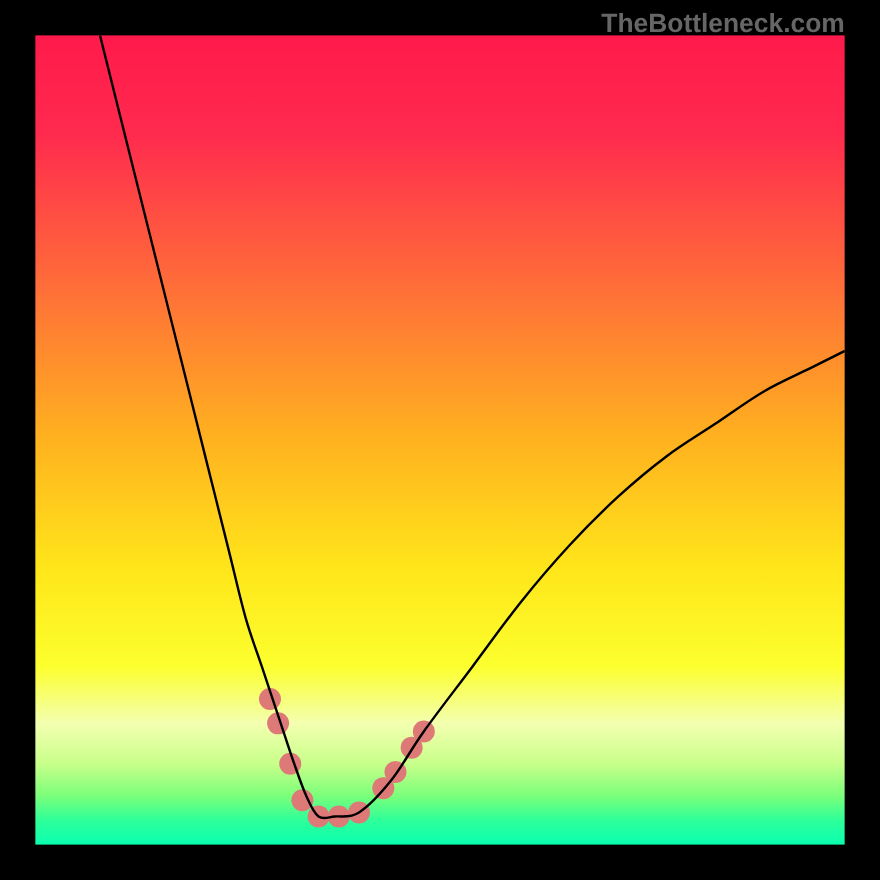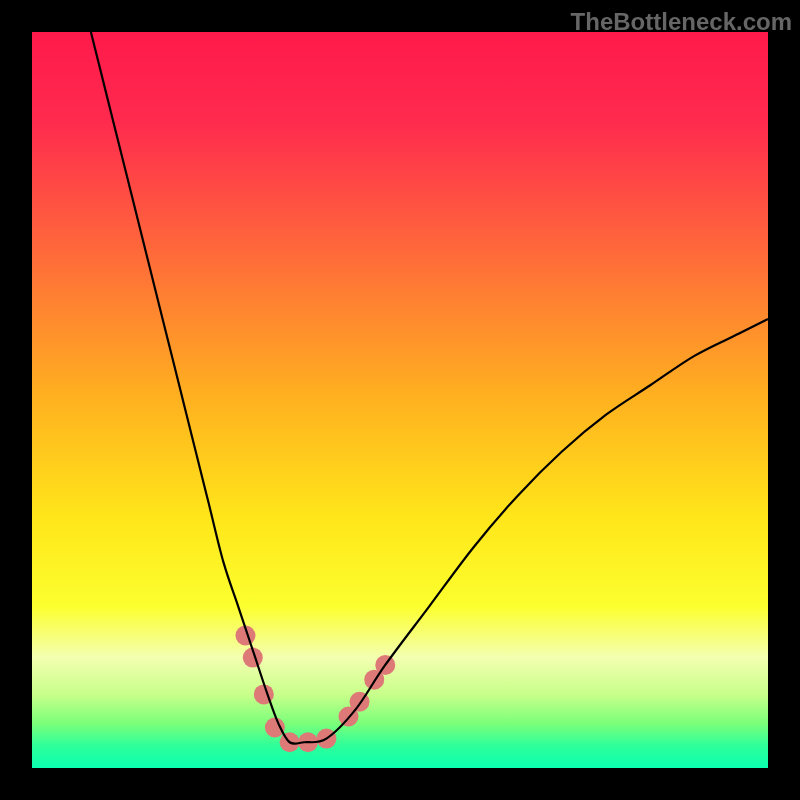--- a/index.html
+++ b/index.html
@@ -6,21 +6,21 @@
   body {
     width: 800px;
     height: 800px;
     background: #000;
     position: relative;
     overflow: hidden;
   }
   .watermark {
     position: absolute;
     top: 8px;
-    right: 8px;
+    right: 32px;
     font-family: Arial, Helvetica, sans-serif;
     font-size: 24px;
     font-weight: bold;
     color: #666;
     z-index: 10;
   }
   .plot-area {
     position: absolute;
     left: 32px;
     top: 32px;

